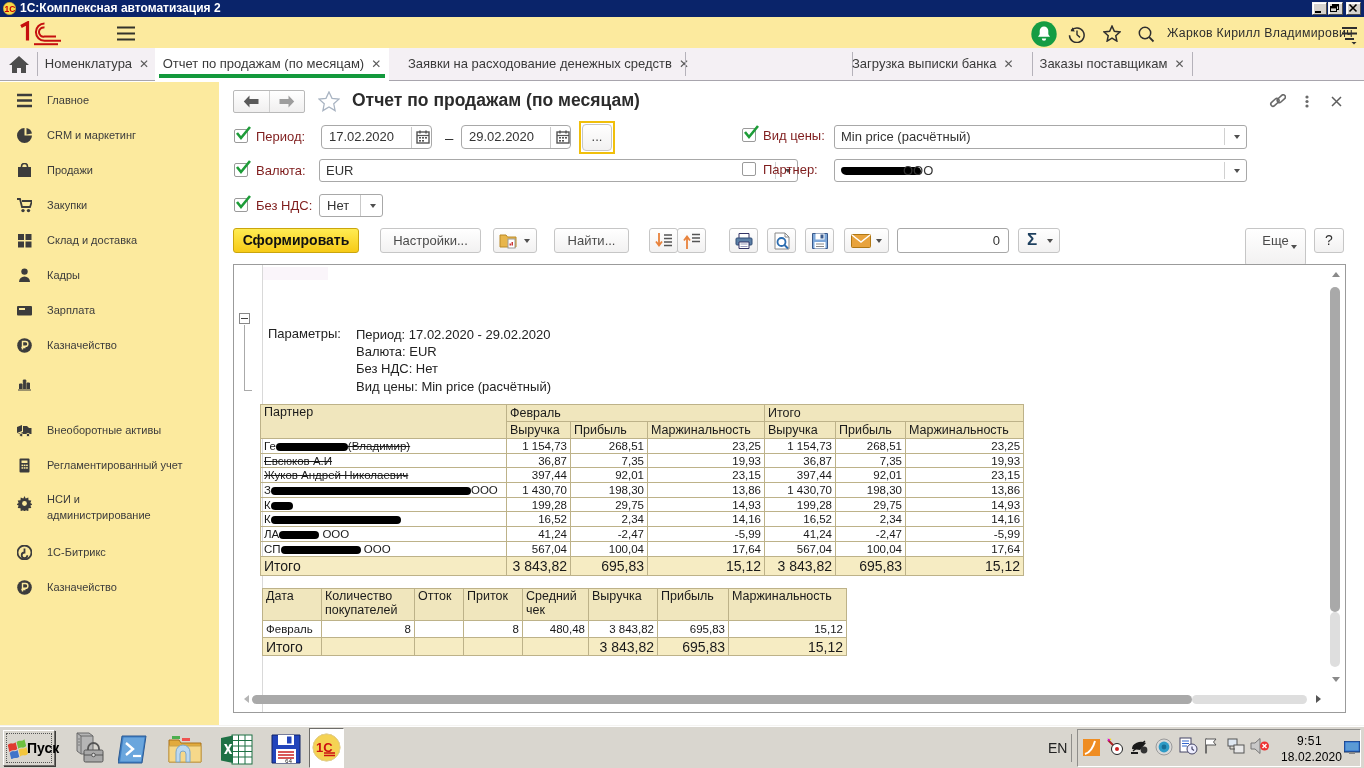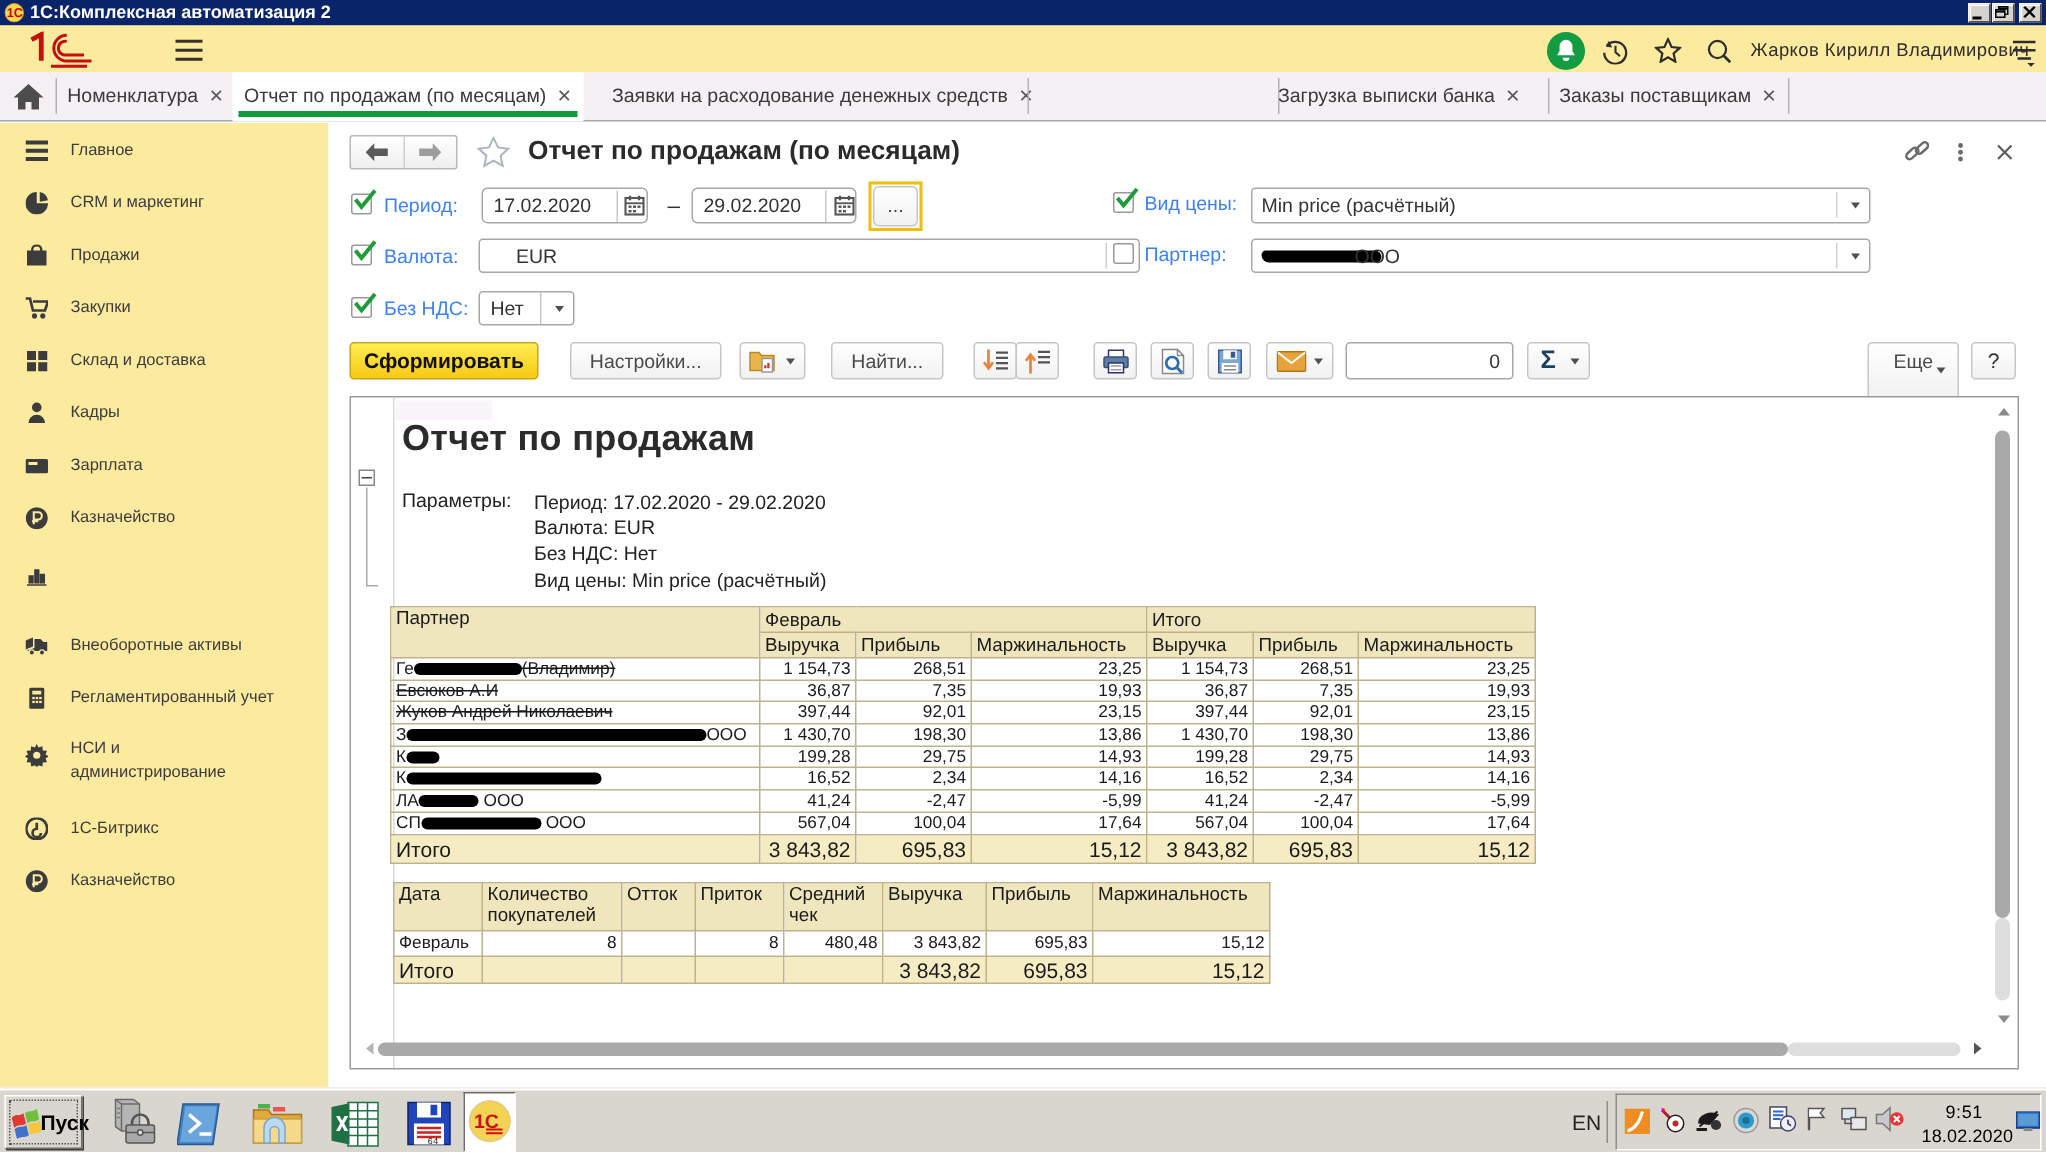--- a/index.html
+++ b/index.html
@@ -14,21 +14,21 @@
 #tabbar{position:absolute;left:0;top:48px;width:1364px;height:33px;background:#f4f0f4;border-bottom:1px solid #a8a5ad}
 .tab{position:absolute;top:0;height:32px;font-size:13px;color:#3a3a3a;white-space:nowrap}
 .tab .x{color:#5a5a5a;font-size:12px;margin-left:7px}
 .tabsep{position:absolute;top:4px;width:1px;height:24px;background:#b5b2ba}
 
 #sidebar{position:absolute;left:0;top:82px;width:219px;height:643px;background:#fcea9e}
 .sbi{position:absolute;left:17px;width:15px;height:15px}
 .sbt{position:absolute;left:47px;font-size:11px;color:#3c3c3c;line-height:15.5px;white-space:nowrap}
 
 #content{position:absolute;left:219px;top:82px;width:1145px;height:643px;background:#fff}
-.lbl{position:absolute;font-size:13px;color:#3b82f6}
+.lbl{position:absolute;font-size:13px;color:#7f1d1d}
 .cb{position:absolute;width:14px;height:14px;background:#fff;border:1px solid #9a9a9a;border-radius:2px}
 .inp{position:absolute;background:#fff;border:1px solid #a8a8a8;border-radius:3px;font-size:13px;color:#333}
 .btn{position:absolute;background:linear-gradient(#ffffff,#f2f1f1);border:1px solid #c6c6c6;border-radius:3px;font-size:13px;color:#4a4a4a;text-align:center}
 .ddarr{position:absolute;right:6px;top:50%;margin-top:-2px;width:0;height:0;border:3.5px solid transparent;border-top:4.5px solid #4f4f4f}
 
 table{border-collapse:collapse;table-layout:fixed}
 td{border:1px solid #bdb289;font-size:11.5px;color:#1a1a1a;padding:0 3px;white-space:nowrap;overflow:hidden}
 .hdr td{background:#f0e6bd;font-size:12.5px}
 .num{text-align:right}
 .redact{display:inline-block;background:#000;border-radius:4px;height:8px;vertical-align:middle}
@@ -251,21 +251,21 @@
       <path d="M2 8 l4 5 L15 2" fill="none" stroke="#1d9c38" stroke-width="2.6"></path>
     </svg>
   <div class="lbl" style="left:544px;top:46px">Вид цены:</div>
   <div class="inp" style="left:615px;top:43px;width:413px;height:24px;line-height:22px;padding-left:6px">Min price (расчётный)<span class="ddarr"></span><span class="abs" style="right:21px;top:2px;width:1px;height:17px;background:#d0d0d0"></span></div>
 
   <div class="cb" style="left:15px;top:81px"></div>
   <svg class="abs" style="left:16px;top:77px" width="16" height="16">
       <path d="M2 8 l4 5 L15 2" fill="none" stroke="#1d9c38" stroke-width="2.6"></path>
     </svg>
   <div class="lbl" style="left:37px;top:81px">Валюта:</div>
-  <div class="inp" style="left:100px;top:77px;width:441px;height:23px;line-height:21px;padding-left:24px">EUR<span class="ddarr"></span><span class="abs" style="right:21px;top:2px;width:1px;height:17px;background:#d0d0d0"></span></div>
+  <div class="inp" style="left:100px;top:77px;width:479px;height:23px;line-height:21px;padding-left:6px">EUR<span class="ddarr"></span><span class="abs" style="right:21px;top:2px;width:1px;height:17px;background:#d0d0d0"></span></div>
   <div class="cb" style="left:523px;top:80px"></div>
   <div class="lbl" style="left:544px;top:80px">Партнер:</div>
   <div class="inp" style="left:615px;top:77px;width:413px;height:23px;line-height:21px;padding-left:6px"><span class="redact" style="width:80px;height:8px;margin-top:-2px;border-radius:4px 6px 5px 7px"></span><span style="margin-left:-18px">ООО</span><span class="ddarr"></span><span class="abs" style="right:21px;top:2px;width:1px;height:17px;background:#d0d0d0"></span></div>
 
   <div class="cb" style="left:15px;top:116px"></div>
   <svg class="abs" style="left:16px;top:112px" width="16" height="16">
       <path d="M2 8 l4 5 L15 2" fill="none" stroke="#1d9c38" stroke-width="2.6"></path>
     </svg>
   <div class="lbl" style="left:37px;top:116px">Без НДС:</div>
   <div class="inp" style="left:100px;top:112px;width:64px;height:23px;line-height:21px;padding-left:7px">Нет<span class="ddarr"></span><span class="abs" style="right:21px;top:0px;width:1px;height:21px;background:#c9c9c9"></span></div>
@@ -328,21 +328,20 @@
   <div class="btn" style="left:1095px;top:146px;width:30px;height:25px;line-height:23px;font-size:14px;color:#333">?</div>
 
   <div class="abs" style="left:14px;top:182px;width:1113px;height:449px;border:1px solid #9b9b9b;background:#fff">
     <div class="abs" style="left:28px;top:0;width:1px;height:447px;background:#d9d9d9"></div>
     <div class="abs" style="left:29px;top:2px;width:65px;height:13px;background:#faf5fa"></div>
 
     <div class="abs" style="left:5px;top:48px;width:11px;height:11px;border:1px solid #888;background:#fff"></div>
     <div class="abs" style="left:7px;top:53px;width:7px;height:1px;background:#444"></div>
     <div class="abs" style="left:10px;top:60px;width:1px;height:65px;background:#aaa"></div>
     <div class="abs" style="left:10px;top:125px;width:8px;height:1px;background:#aaa"></div>
-    <div class="abs" style="left:34px;top:14px;font-size:24px;font-weight:bold;color:#2b2b2b;letter-spacing:.2px">Отчет по продажам</div>
     <div class="abs" style="left:34px;top:61px;font-size:13px;color:#222">Параметры:</div>
     <div class="abs" style="left:122px;top:61px;font-size:13px;color:#222;line-height:17.2px">Период: 17.02.2020 - 29.02.2020<br>Валюта: EUR<br>Без НДС: Нет<br>Вид цены: Min price (расчётный)</div>
 
     <table class="abs" style="left:26px;top:139px;width:764px" cellspacing="0">
       <colgroup>
           <col style="width:246px">
           <col style="width:64px">
           <col style="width:77px">
           <col style="width:117px">
           <col style="width:71px">

